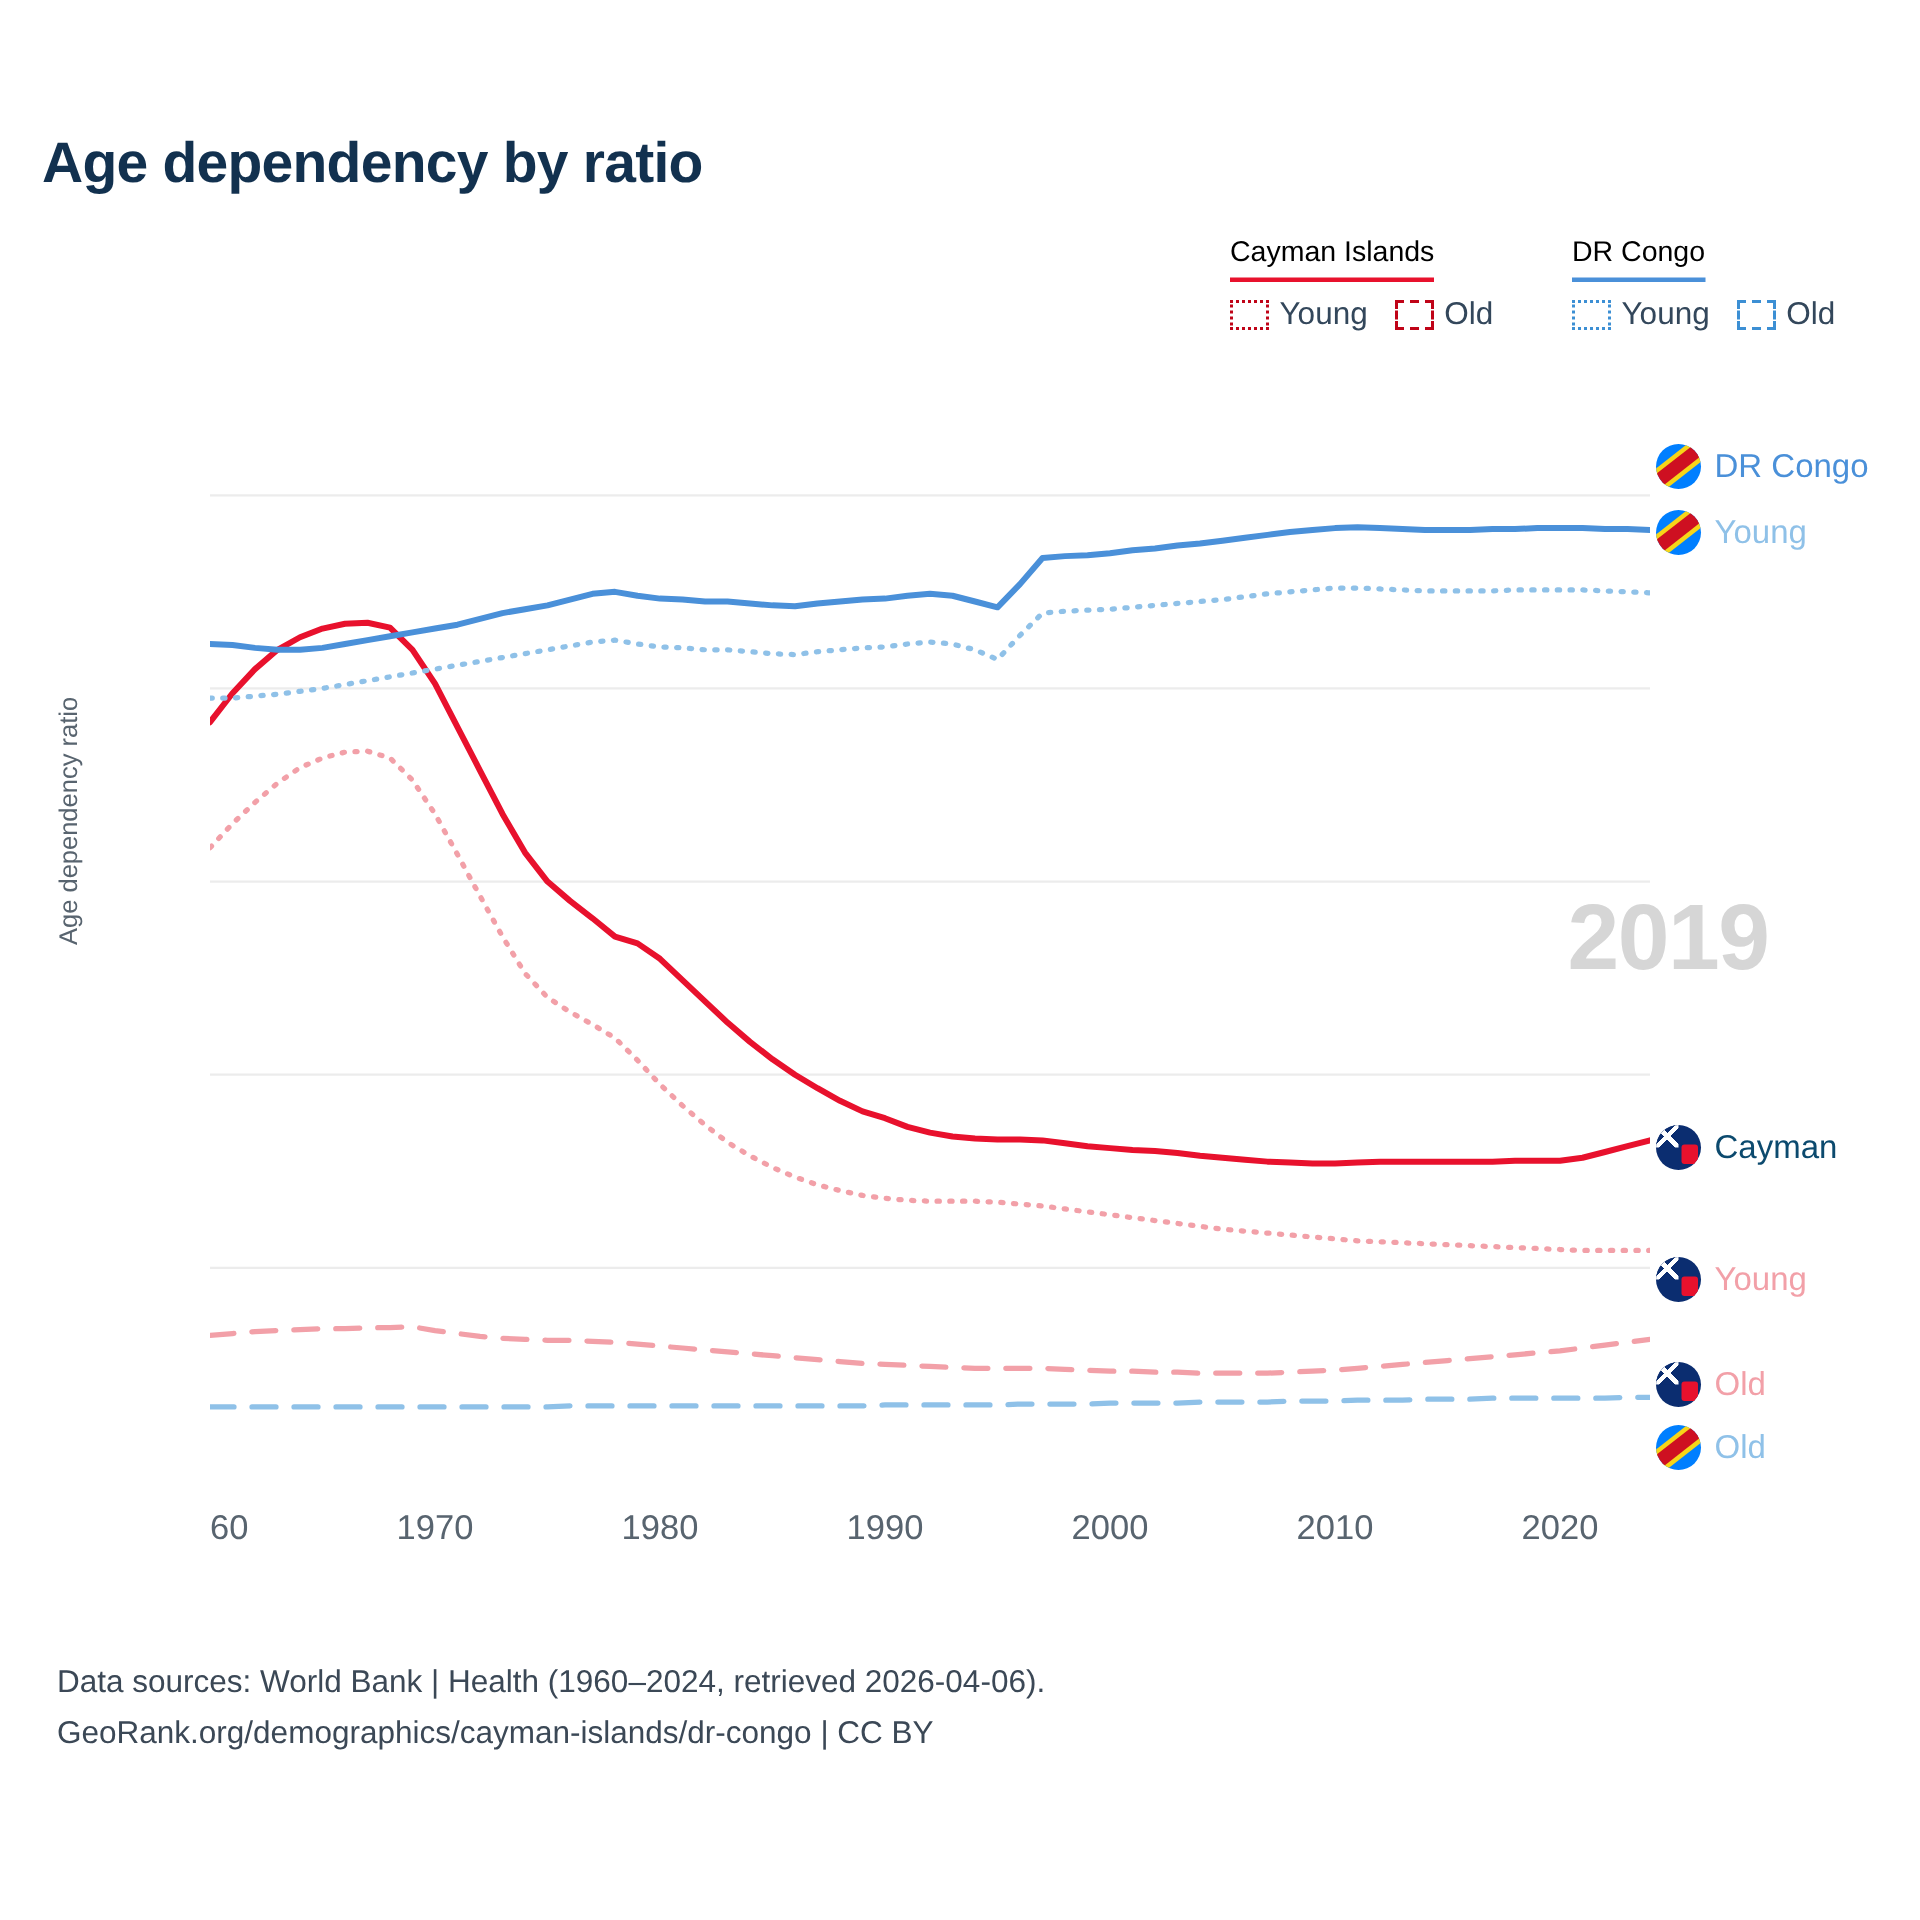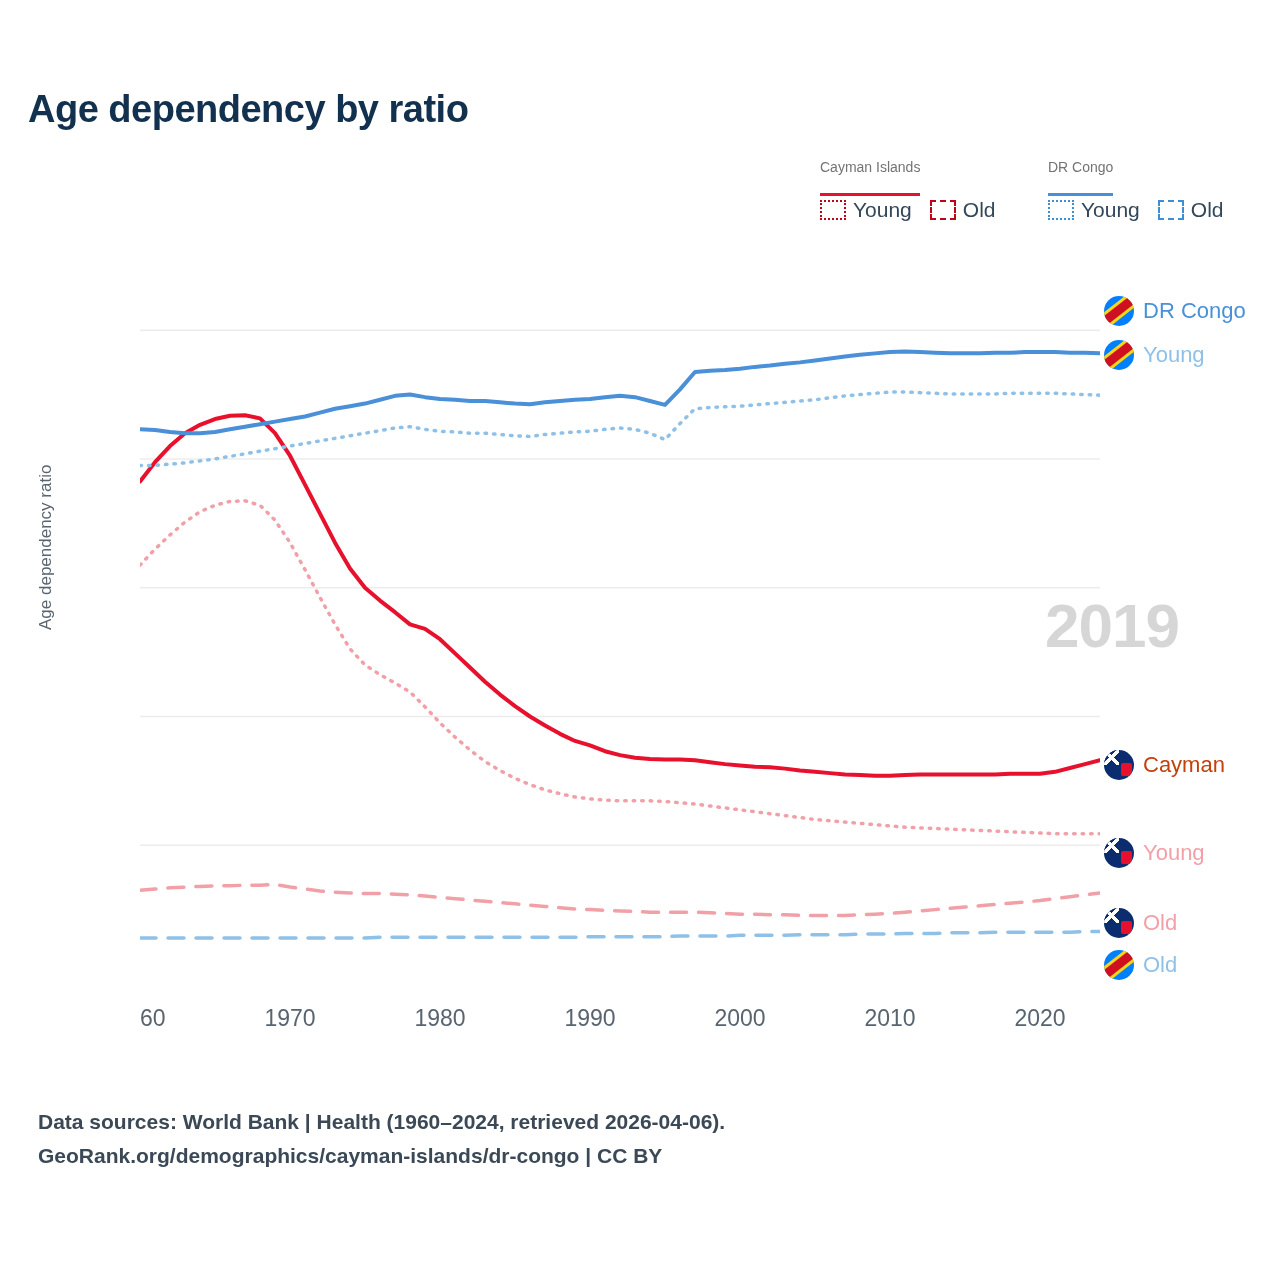--- a/index.html
+++ b/index.html
@@ -15,21 +15,21 @@
     position:absolute;left:28px;top:88px;
     font-size:38px;font-weight:bold;color:#12314f;
     letter-spacing:-0.5px;
   }
   
   #legend{
     position:absolute;left:810px;top:158px;width:460px;height:80px;
   }
   .leg-group{position:absolute;top:0;}
   .leg-country{
-    font-size:14px;color:#737373;padding-bottom:18px;
+    font-size:19px;color:#000000;padding-bottom:5px;
     border-bottom:3px solid #e8112d;display:inline-block;
   }
   .leg-country.blue{border-bottom-color:#4a90d9;}
   .leg-items{position:absolute;top:40px;left:0;display:flex;gap:18px;align-items:center;}
   .leg-item{display:flex;align-items:center;gap:7px;}
   .leg-swatch{width:26px;height:20px;box-sizing:border-box;}
   .sw-red-dot{border:2px dotted #c00418;}
   .sw-red-dash{border:2px dashed #c00418;}
   .sw-blue-dot{border:2px dotted #3c8fd4;}
   .sw-blue-dash{border:2px dashed #3c8fd4;}
@@ -64,21 +64,21 @@
     content:"";position:absolute;right:2px;bottom:4px;width:11px;height:13px;
     background:#e8112d;border-radius:2px;z-index:2;
   }
   .flag-drc{background:#007fff;}
   .flag-drc:after{
     content:"";position:absolute;left:-6px;top:8px;width:46px;height:9px;
     background:#ce1021;transform:rotate(-38deg);
     box-shadow:0 0 0 3px #f7d518;
   }
   #footer{
-    position:absolute;left:38px;top:1105px;font-size:21px;color:#3b4856;line-height:1.6;font-weight:bold;
+    position:absolute;left:38px;top:1105px;font-size:21px;color:#3b4856;line-height:1.6;
   }
   svg{display:block;}
 </style>
 </head>
 <body>
 
 <div id="title">Age dependency by ratio</div>
 
 <div id="legend">
   <div class="leg-group" style="left:10px;">
@@ -143,21 +143,21 @@
 <div class="endlabel" style="left:1104px;top:296px;">
   <span class="flag flag-drc"></span>
   <span class="txt" style="color:#4a90d9">DR Congo</span>
 </div>
 <div class="endlabel" style="left:1104px;top:340px;">
   <span class="flag flag-drc"></span>
   <span class="txt" style="color:#8fc1e8">Young</span>
 </div>
 <div class="endlabel" style="left:1104px;top:750px;">
   <span class="flag flag-cay"></span>
-  <span class="txt" style="color:#c2410c">Cayman</span>
+  <span class="txt" style="color:#0c4a6e">Cayman</span>
 </div>
 <div class="endlabel" style="left:1104px;top:838px;">
   <span class="flag flag-cay"></span>
   <span class="txt" style="color:#f2a0a8">Young</span>
 </div>
 <div class="endlabel" style="left:1104px;top:908px;">
   <span class="flag flag-cay"></span>
   <span class="txt" style="color:#f2a0a8">Old</span>
 </div>
 <div class="endlabel" style="left:1104px;top:950px;">

